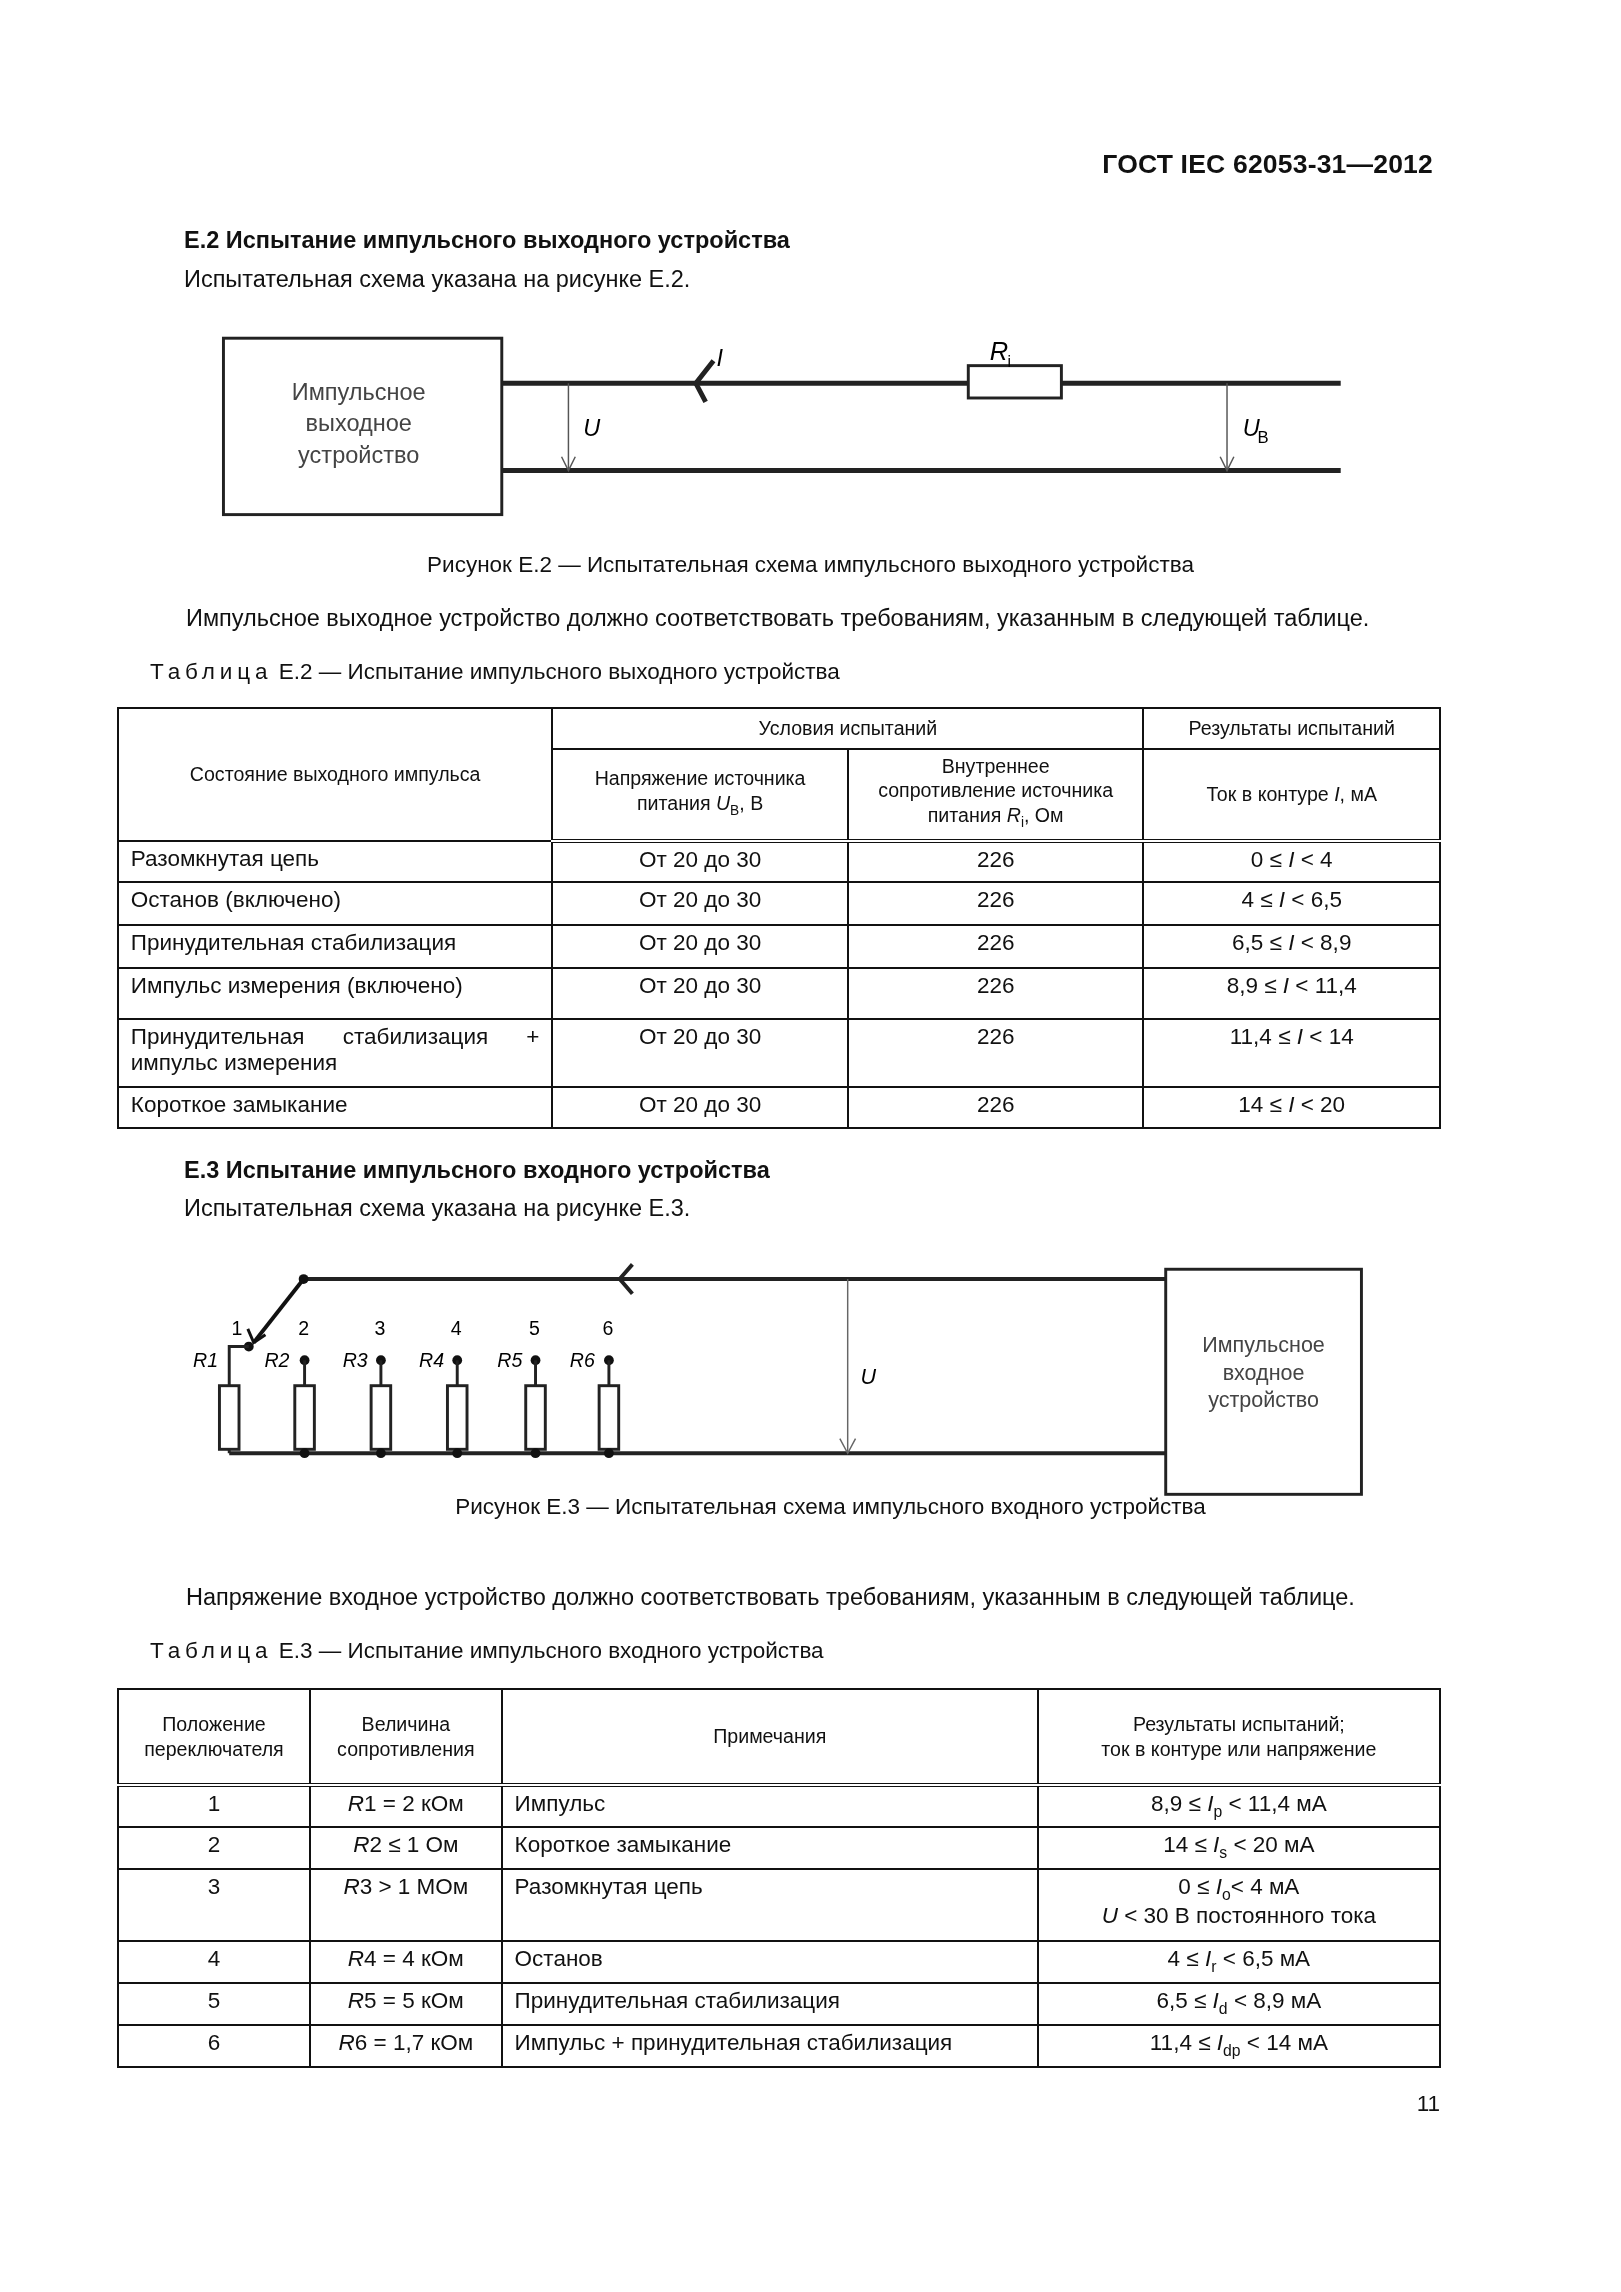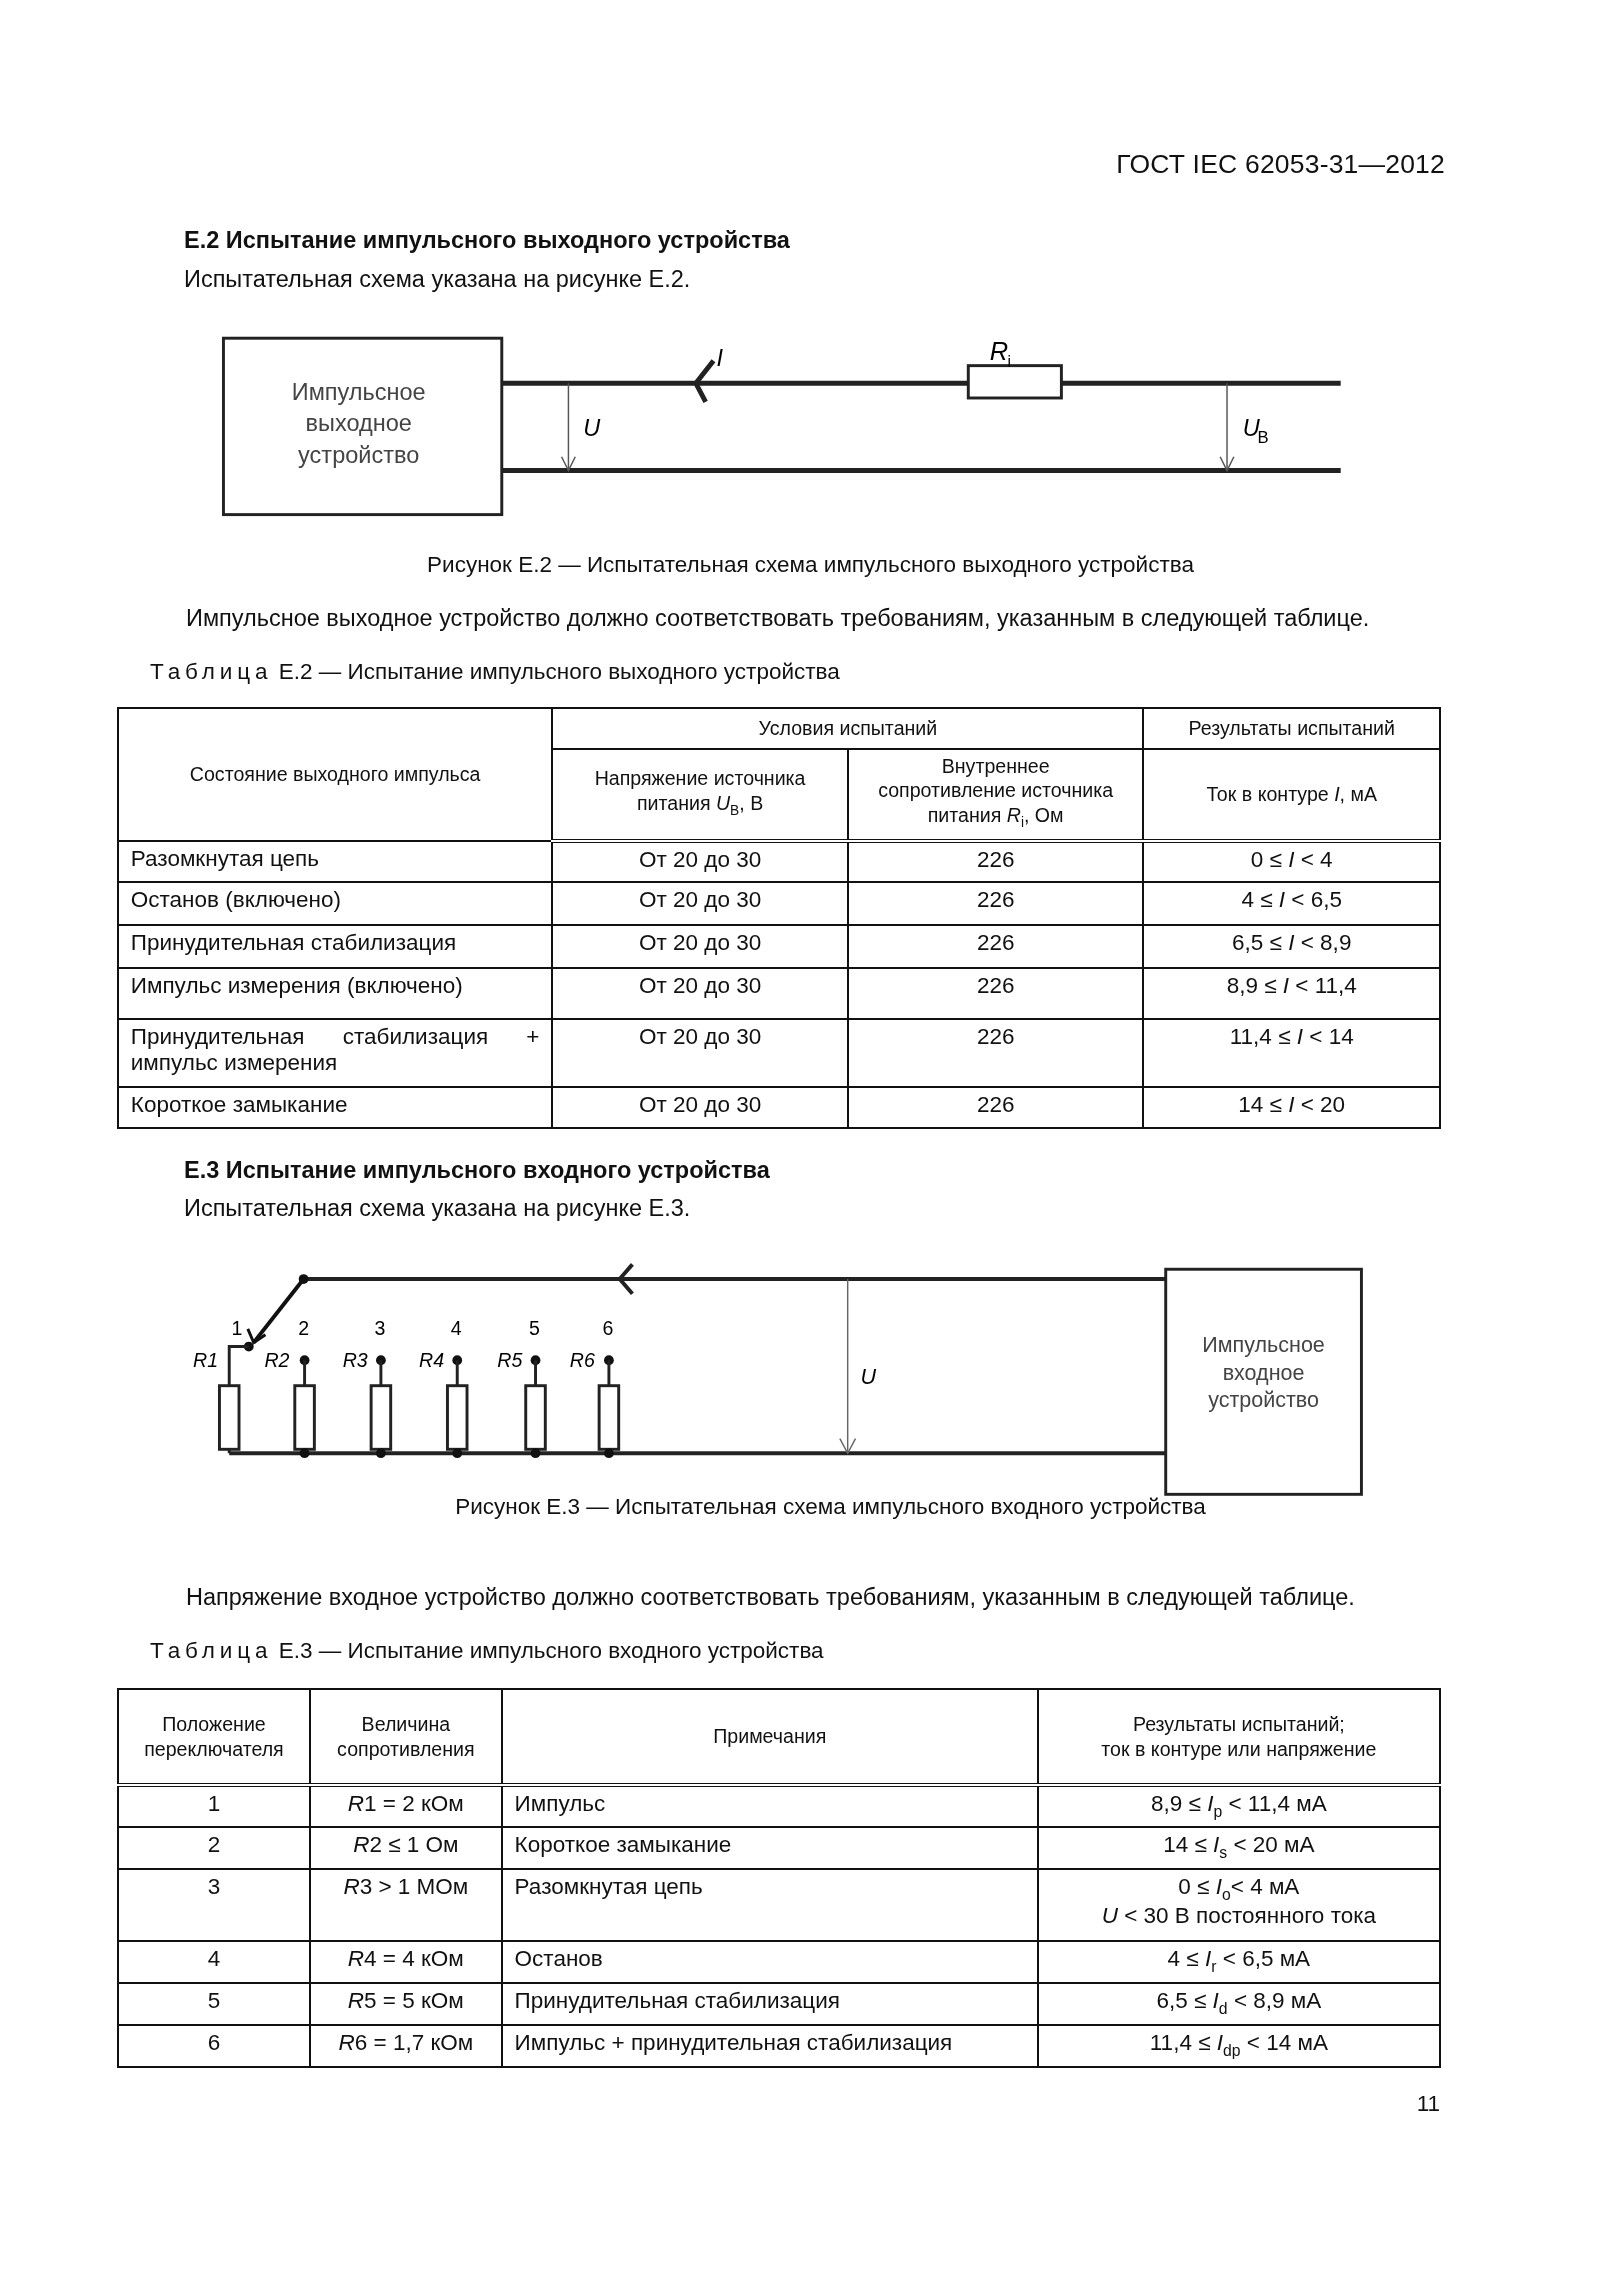--- a/index.html
+++ b/index.html
@@ -1,18 +1,18 @@
 <!DOCTYPE html>
 <html><head>
 <meta charset="utf-8">
 <style>
   html, body { margin:0; padding:0; background:#fff; }
   body { width:1621px; height:2293px; position:relative; font-family:"Liberation Sans", sans-serif; color:#111; overflow:hidden; }
   .abs { position:absolute; }
-  .hdr { right:176px; top:149px; font-size:26.5px; font-weight:normal; letter-spacing:0.2px; }
+  .hdr { right:188px; top:149px; font-size:26.5px; font-weight:bold; letter-spacing:0.2px; }
   .sec-title { font-size:23.5px; font-weight:bold; }
   .para { font-size:23.5px; }
   .caption { font-size:22.5px; width:100%; text-align:center; left:0; }
   .tbl-title { font-size:22.5px;margin-left:34px; }
   .tbl-title .sp { letter-spacing:4.9px; }
   table.t { border-collapse:collapse; position:absolute; font-size:22.5px; }
   table.t td { border:2px solid #111; padding:3.9px 11.8px; vertical-align:top; }
   table.t td.c { text-align:center; }
   table.t td.h { text-align:center; vertical-align:middle; font-size:19.6px; line-height:24.5px; }
   table.t tr.dbl td { border-bottom:4.9px double #111; }

